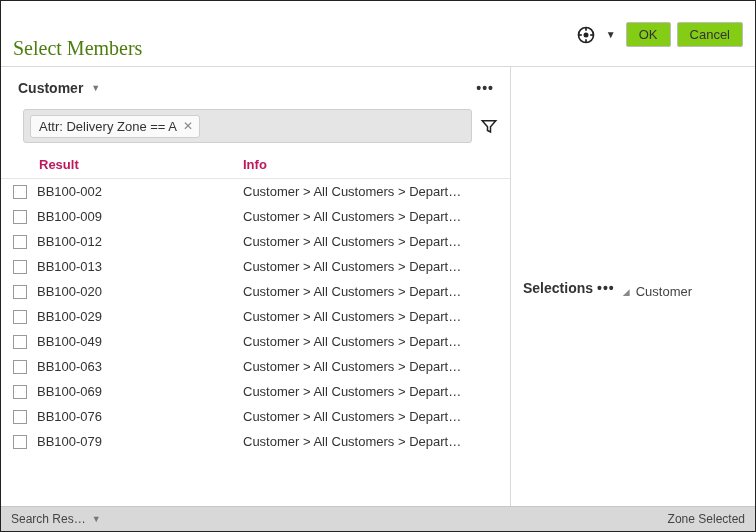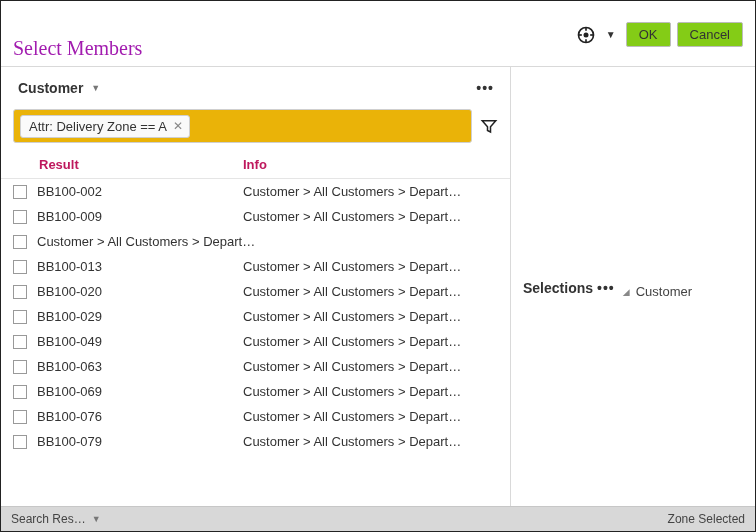--- a/index.html
+++ b/index.html
@@ -22,21 +22,21 @@
   .header {
     display: flex;
     align-items: center;
     justify-content: space-between;
     padding: 8px 12px 6px 12px;
     border-bottom: 1px solid #d9d9d9;
   }
   .title {
     font-size: 20px;
     font-family: Georgia, 'Times New Roman', serif;
-    color: #a21caf;
+    color: #4d7c0f;
     margin-top: 28px;
   }
   .header-right {
     display: flex;
     align-items: center;
     gap: 6px;
   }
   .help-icon svg { display: block; }
   .dropdown-caret {
     font-size: 10px;
@@ -107,25 +107,26 @@
     display: flex;
     align-items: center;
     padding: 4px 12px 8px 12px;
     gap: 8px;
   }
   .chips {
     flex: 1 1 auto;
     min-height: 34px;
     border: 1px solid #cfcfcf;
     border-radius: 3px;
-    background: #eab308;
+    background: #e5e5e5;
     padding: 4px 6px;
     display: flex;
     align-items: center;
     flex-wrap: wrap;
+    margin-left: 10px;
   }
   .chip {
     display: inline-flex;
     align-items: center;
     gap: 6px;
     border: 1px solid #cfcfcf;
     border-radius: 3px;
     background: #fafafa;
     padding: 3px 6px 3px 8px;
     font-size: 13px;
@@ -303,20 +304,21 @@
               <span class="r-result">BB100-002</span>
               <span class="r-info">Customer &gt; All Customers &gt; Depart…</span>
             </div>
             <div class="row">
               <span class="cb"></span>
               <span class="r-result">BB100-009</span>
               <span class="r-info">Customer &gt; All Customers &gt; Depart…</span>
             </div>
             <div class="row">
               <span class="cb"></span>
+              <span class="r-result">BB100-012</span>
               <span class="r-info">Customer &gt; All Customers &gt; Depart…</span>
             </div>
             <div class="row">
               <span class="cb"></span>
               <span class="r-result">BB100-013</span>
               <span class="r-info">Customer &gt; All Customers &gt; Depart…</span>
             </div>
             <div class="row">
               <span class="cb"></span>
               <span class="r-result">BB100-020</span>

